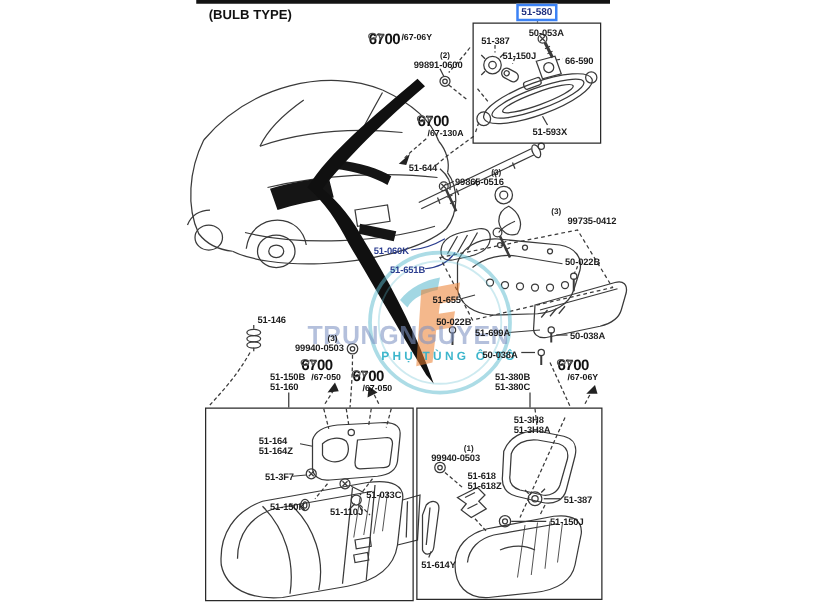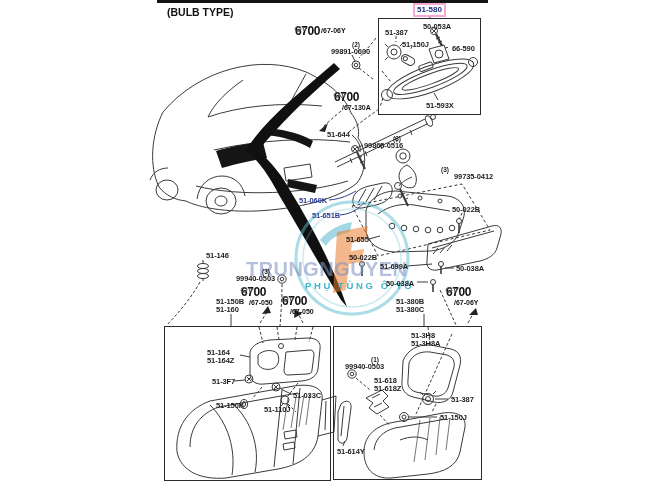--- a/index.html
+++ b/index.html
@@ -11,21 +11,21 @@
   .txt{position:absolute;z-index:3;white-space:nowrap;}
   .co{font:bold 7.5px "Liberation Sans",sans-serif;color:#1d1d1d;letter-spacing:-0.1px;}
   .navy{color:#2b3d8f;}
   .qty{font:bold 6.5px "Liberation Sans",sans-serif;color:#1d1d1d;}
   .hw{display:flex;align-items:flex-start;gap:1px;}
   .hwnum{font:bold 12px "Liberation Sans",sans-serif;color:#111;letter-spacing:-0.4px;}
   .hwsub{font:bold 7px "Liberation Sans",sans-serif;color:#111;}
   .hwicon{margin-top:3px;}
   .topbar{position:absolute;left:157px;top:0;width:331px;height:3px;background:#141414;z-index:3;}
   .bulbtype{font:bold 10.5px "Liberation Sans",sans-serif;color:#111;}
-  .refbadge{border:2px solid #f9a8d4;background:#fff;padding:0 2px;
+  .refbadge{border:2px solid #3b82f6;background:#fff;padding:0 2px;
             font:bold 8px "Liberation Sans",sans-serif;color:#203080;line-height:10px;}
   .pbox{position:absolute;border:1.4px solid #2a2a2a;background:transparent;z-index:1;}
   .wm1{font:bold 21px "Liberation Sans",sans-serif;color:rgba(126,146,194,0.58);
        letter-spacing:0.5px;transform:scaleX(0.95);transform-origin:left;z-index:2;}
   .wm2{font:bold 9.5px "Liberation Sans",sans-serif;color:rgba(52,178,201,0.95);
        letter-spacing:2.6px;z-index:2;}
 </style>
 </head>
 <body>
 

